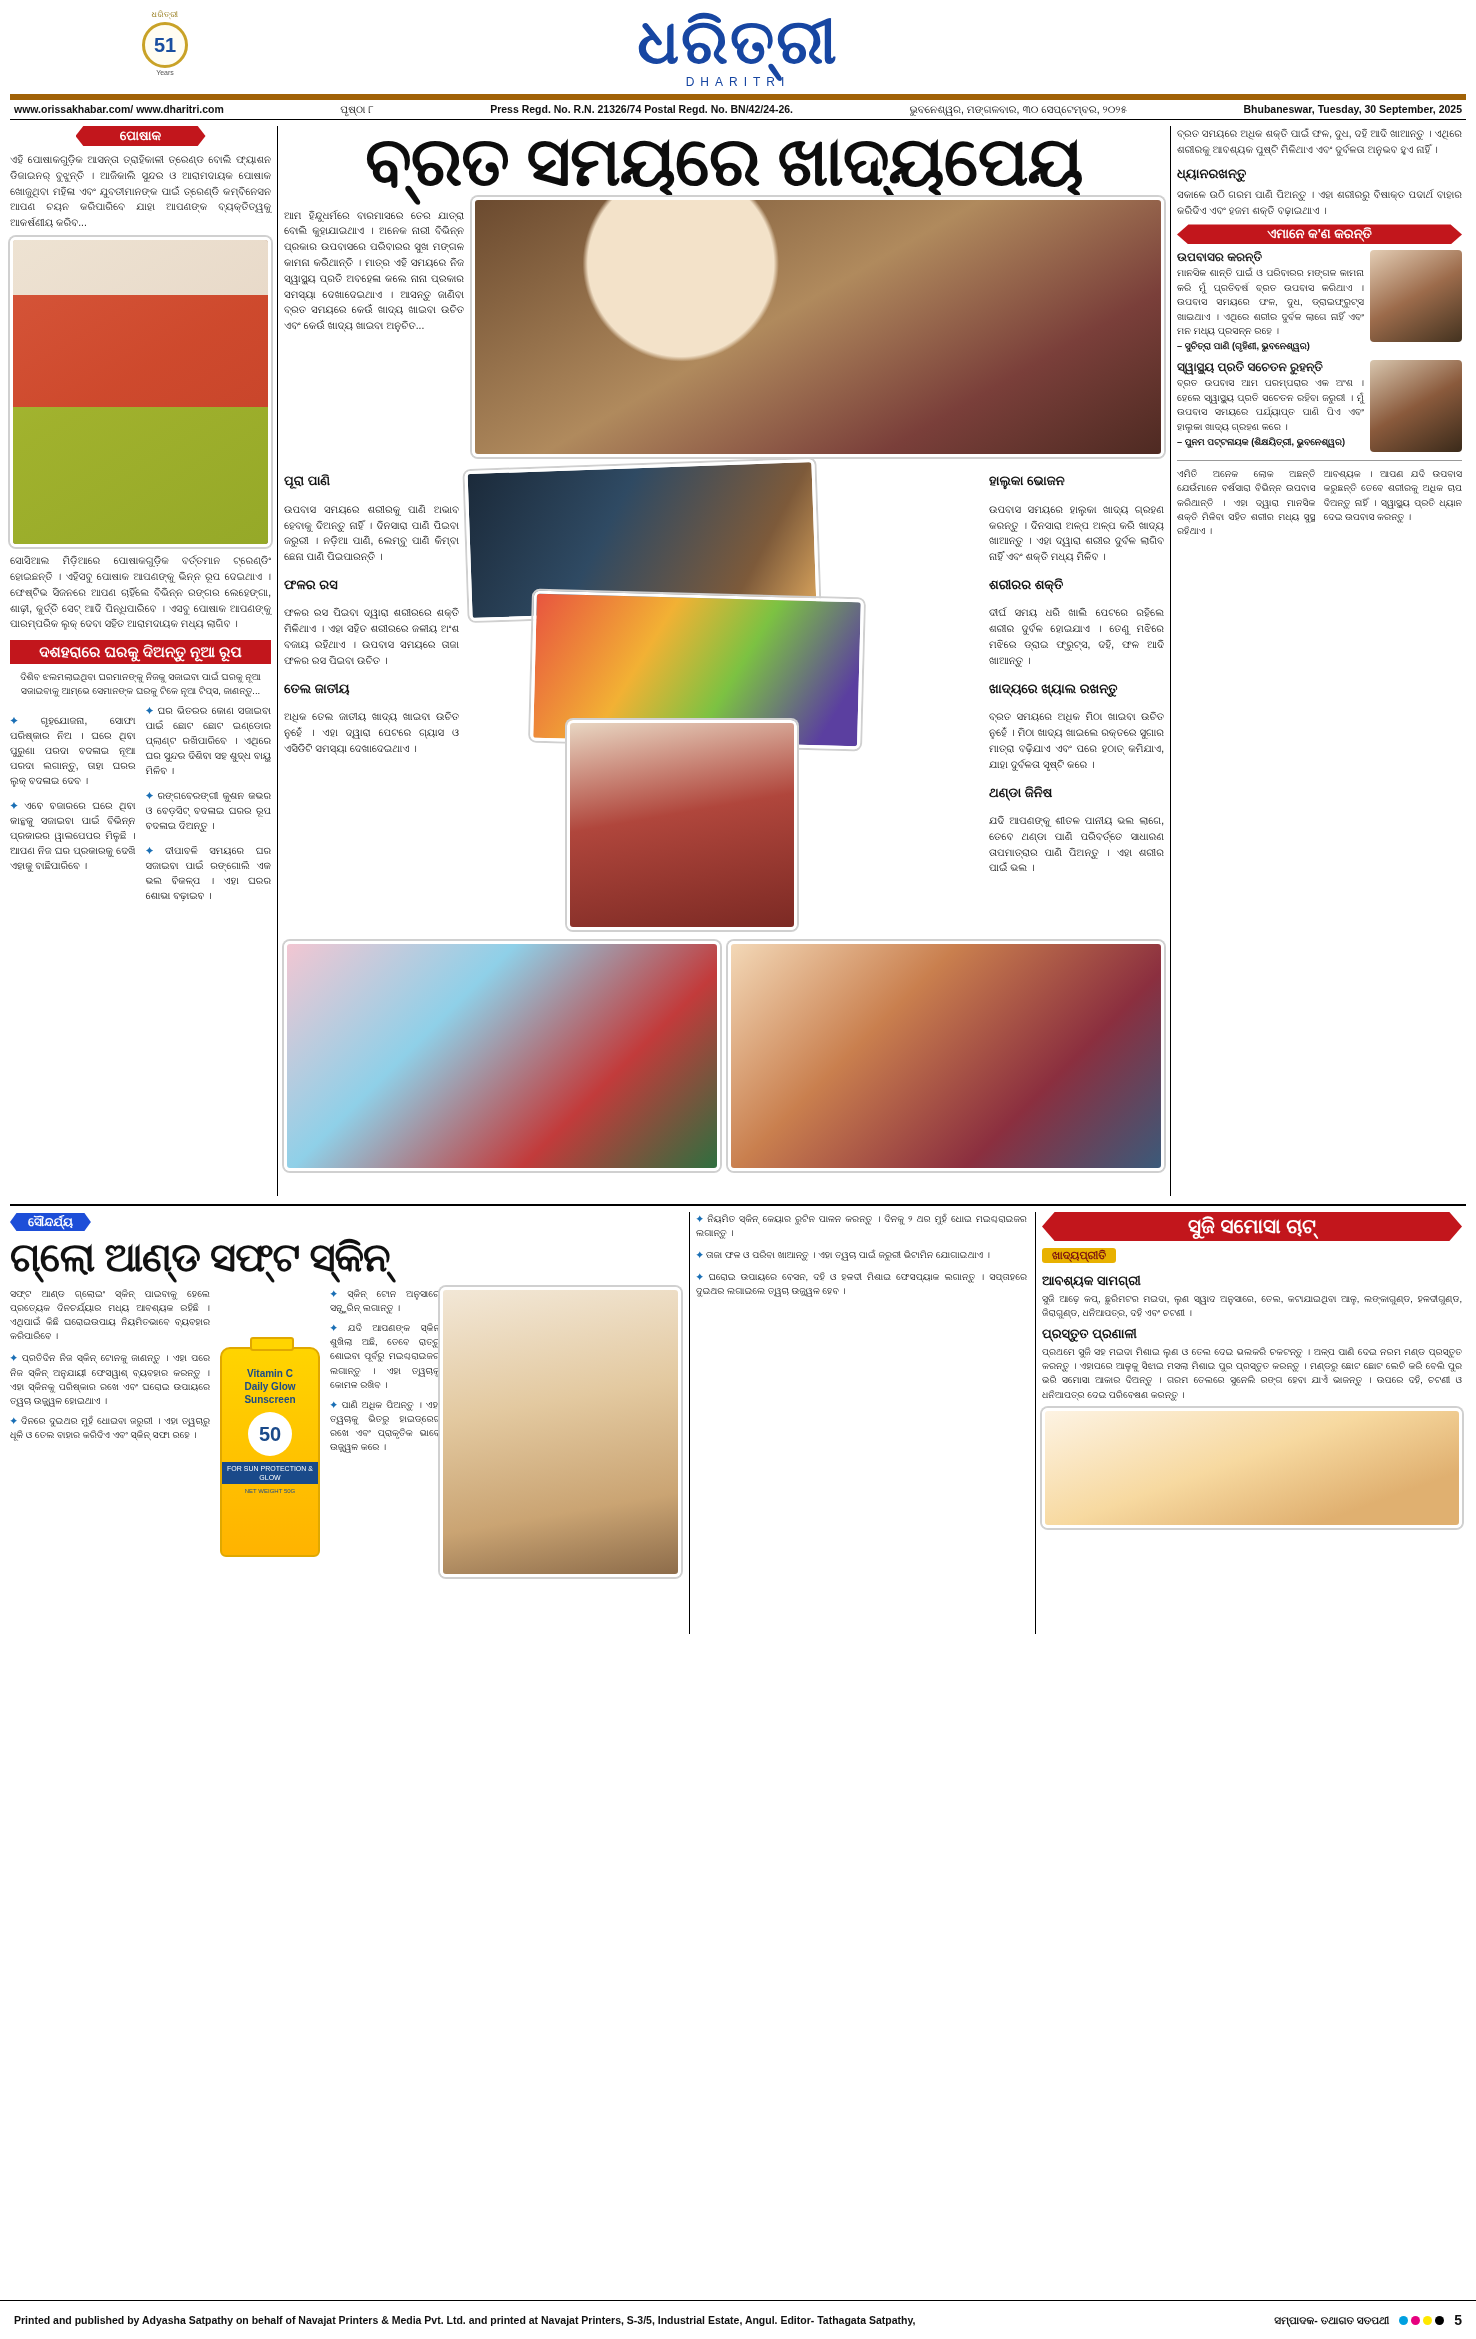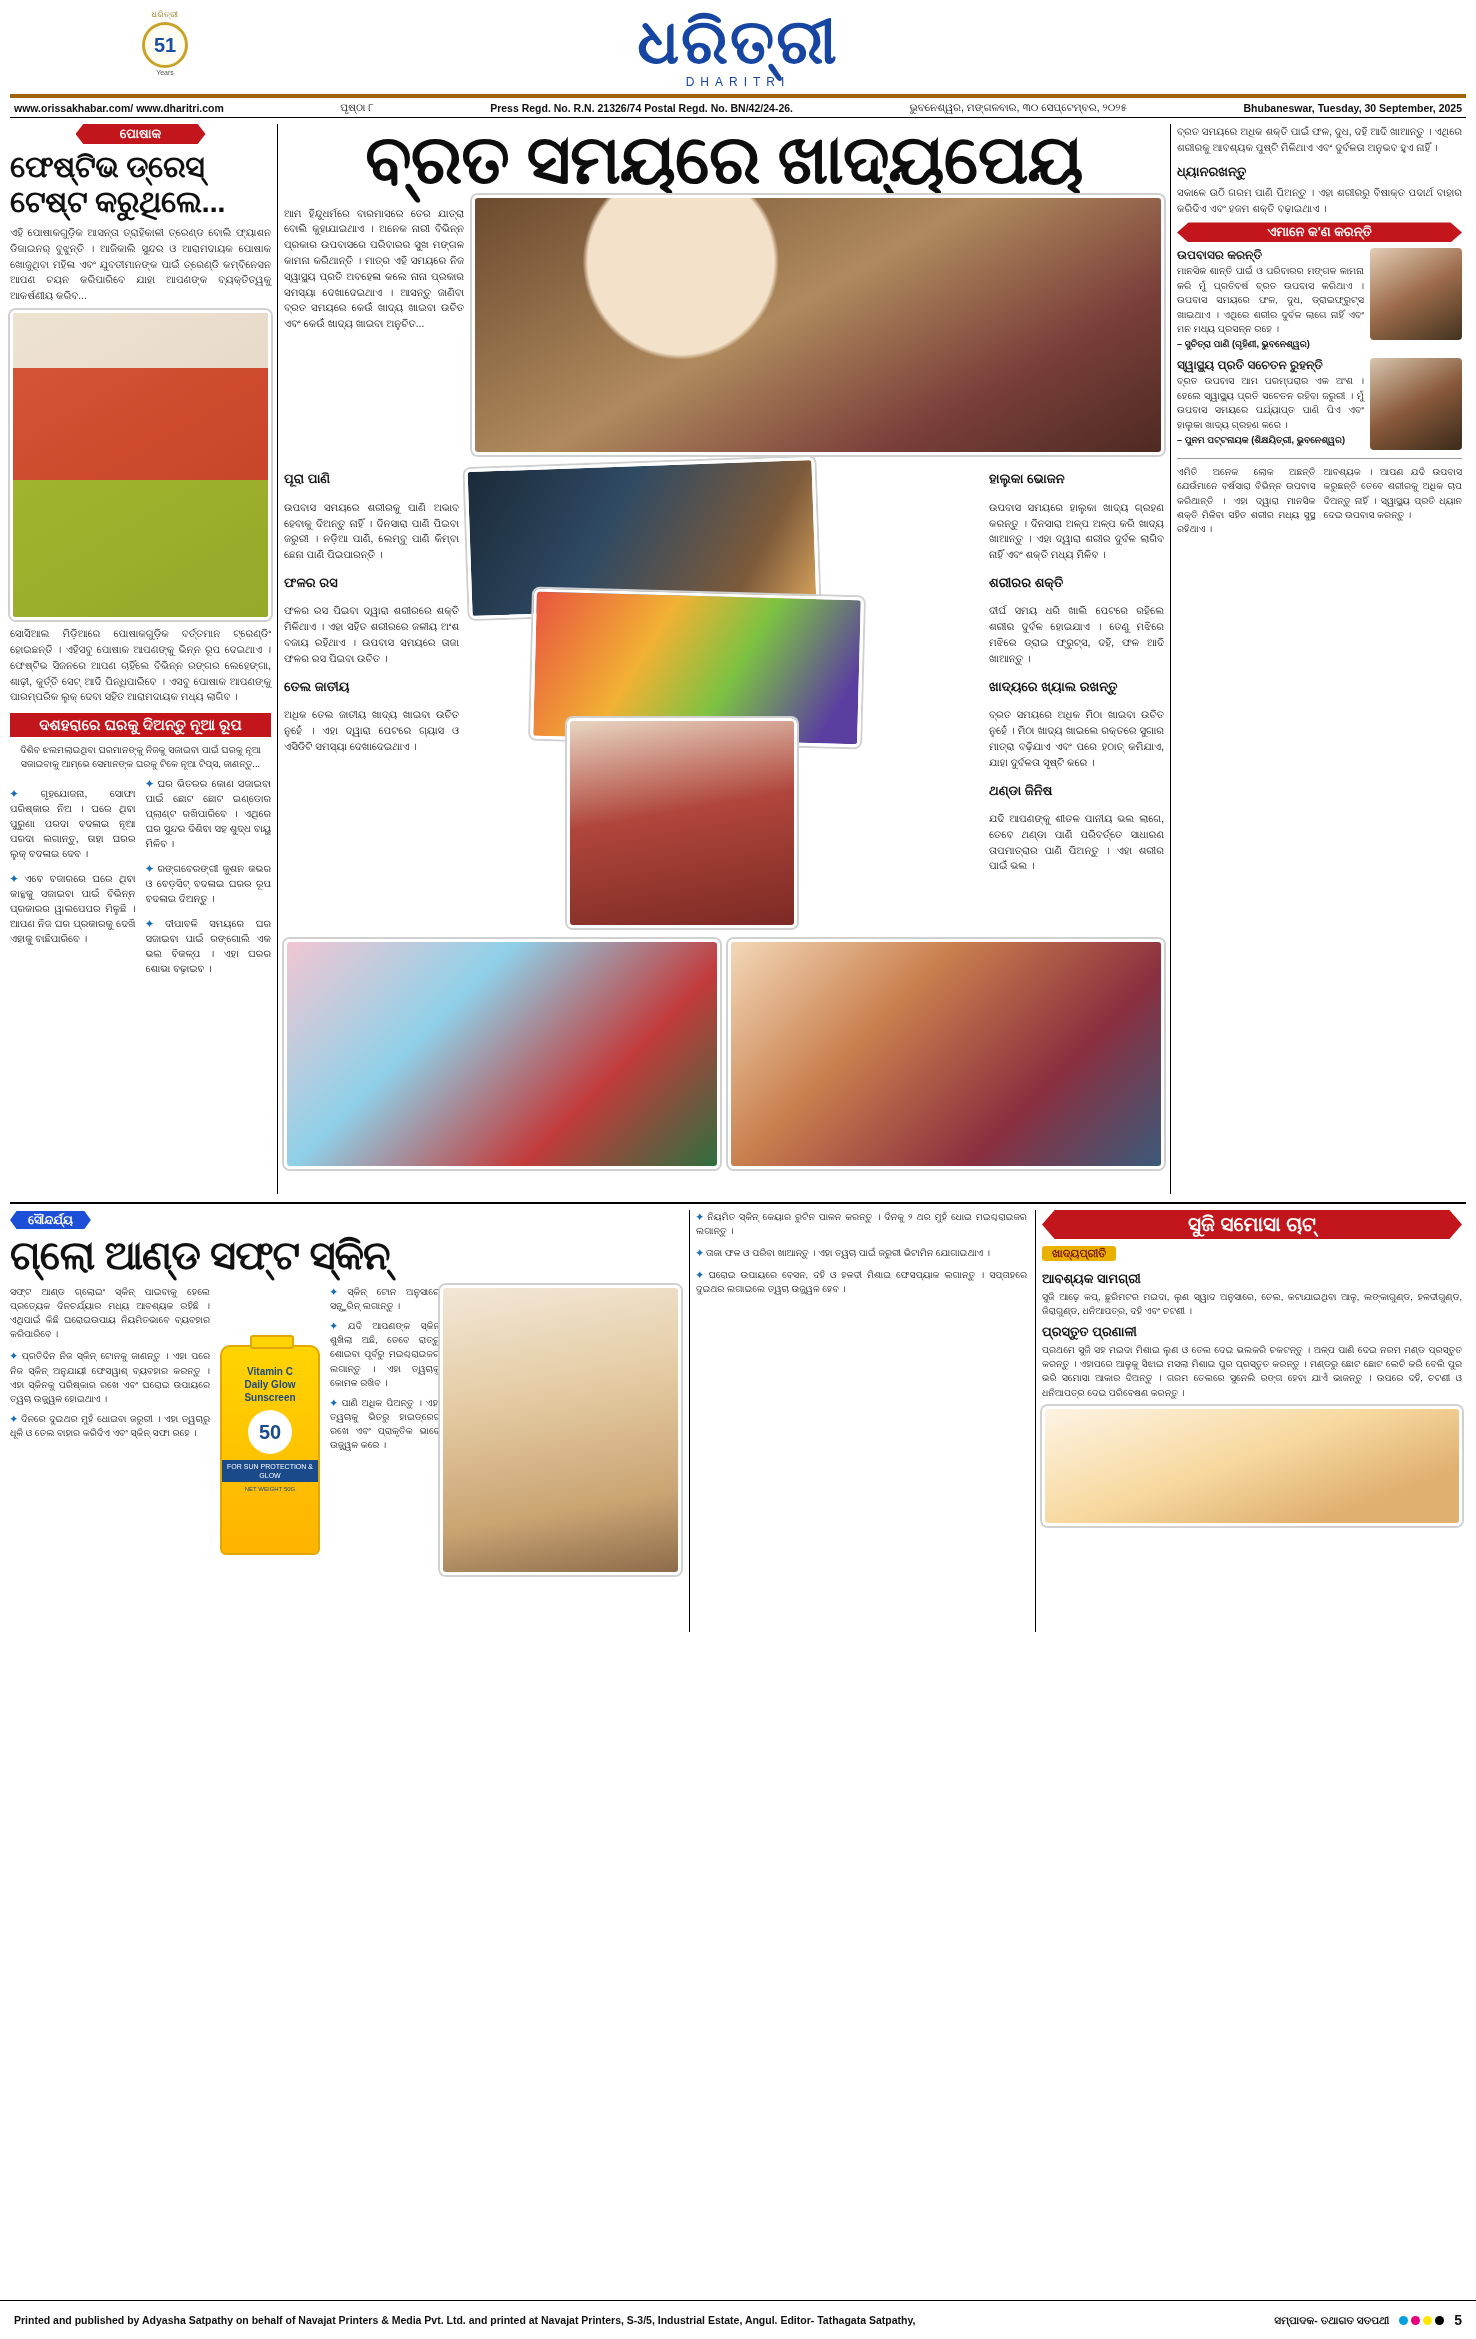--- a/index.html
+++ b/index.html
@@ -33,22 +33,22 @@
   .badge .yrs { font-size:7px; color:#555; margin-top:1px; }
   .logo-wrap { text-align:center; }
   .logo-main {
     font-size:62px; font-weight:bold; color:#1746a2;
     letter-spacing:2px; line-height:1; font-family:"Liberation Serif", serif;
   }
   .logo-sub { font-size:12px; letter-spacing:6px; color:#1746a2; margin-top:2px; }
 
   
   .infostrip {
-    border-top:4px solid #a16207; border-bottom:1px solid #000;
-    display:flex; align-items:flex-end; justify-content:space-between;
+    border-top:6px solid #a16207; border-bottom:1px solid #000;
+    display:flex; align-items:flex-start; justify-content:space-between;
     font-size:10.5px; padding:3px 4px; font-weight:bold;
   }
   .infostrip span { white-space:nowrap; }
   .infostrip .mid { font-weight:normal; }
 
   
   .main { display:flex; gap:6px; margin-top:6px; height:1070px; }
   .col-left { width:268px; border-right:1px solid #000; padding-right:6px; }
   .col-center { width:880px; }
   .col-right { width:292px; border-left:1px solid #000; padding-left:6px; }
@@ -173,21 +173,20 @@
     <span class="mid">ପୃଷ୍ଠା ୮</span>
     <span>Press Regd. No. R.N. 21326/74 Postal Regd. No. BN/42/24-26.</span>
     <span class="mid">ଭୁବନେଶ୍ୱର, ମଙ୍ଗଳବାର, ୩୦ ସେପ୍ଟେମ୍ବର, ୨୦୨୫</span>
     <span>Bhubaneswar, Tuesday, 30 September,  2025</span>
   </div>
 
   <div class="main">
 
     <div class="col-left">
       <div class="ribbon-title">ପୋଷାକ</div>
-      <div class="lead-head">ଫେଷ୍ଟିଭ ଡ୍ରେସ୍ ଟେଷ୍ଟ କରୁଥିଲେ...</div>
       <div class="body-txt" style="margin-top:6px;">
         <p>ଏହି ପୋଷାକଗୁଡ଼ିକ ଆସନ୍ତା ତ୍ରାହିକାଳୀ ତ୍ରେଣ୍ଡ ବୋଲି ଫ୍ୟାଶନ ଡିଜାଇନର୍ ବୁଝୁନ୍ତି । ଆଜିକାଲି ସୁନ୍ଦର ଓ ଆରାମଦାୟକ ପୋଷାକ ଖୋଜୁଥିବା ମହିଳା ଏବଂ ଯୁବତୀମାନଙ୍କ ପାଇଁ ତ୍ରେଣ୍ଡି କମ୍ବିନେସନ ଆପଣ ଚୟନ କରିପାରିବେ ଯାହା ଆପଣଙ୍କ ବ୍ୟକ୍ତିତ୍ୱକୁ ଆକର୍ଷଣୀୟ କରିବ...</p>
       </div>
       <div class="photo ph-person fancy-border" style="height:310px;margin:4px 0 6px;">
         <div style="position:absolute;inset:0;background:
             linear-gradient(180deg,rgba(240,230,215,.9) 0 18%,rgba(214,68,40,.85) 18% 55%,rgba(160,190,40,.85) 55% 100%);"></div>
       </div>
       <div class="body-txt">
         <p>ସୋସିଆଲ ମିଡ଼ିଆରେ ପୋଷାକଗୁଡ଼ିକ ବର୍ତ୍ତମାନ ଟ୍ରେଣ୍ଡିଂ ହୋଇଛନ୍ତି । ଏହିସବୁ ପୋଷାକ ଆପଣଙ୍କୁ ଭିନ୍ନ ରୂପ ଦେଇଥାଏ । ଫେଷ୍ଟିଭ ସିଜନରେ ଆପଣ ଚାହିଁଲେ ବିଭିନ୍ନ ରଙ୍ଗର ଲେହେଙ୍ଗା, ଶାଢ଼ୀ, କୁର୍ତ୍ତି ସେଟ୍ ଆଦି ପିନ୍ଧିପାରିବେ । ଏସବୁ ପୋଷାକ ଆପଣଙ୍କୁ ପାରମ୍ପରିକ ଲୁକ୍ ଦେବା ସହିତ ଆରାମଦାୟକ ମଧ୍ୟ ଲାଗିବ ।</p>
       </div>

